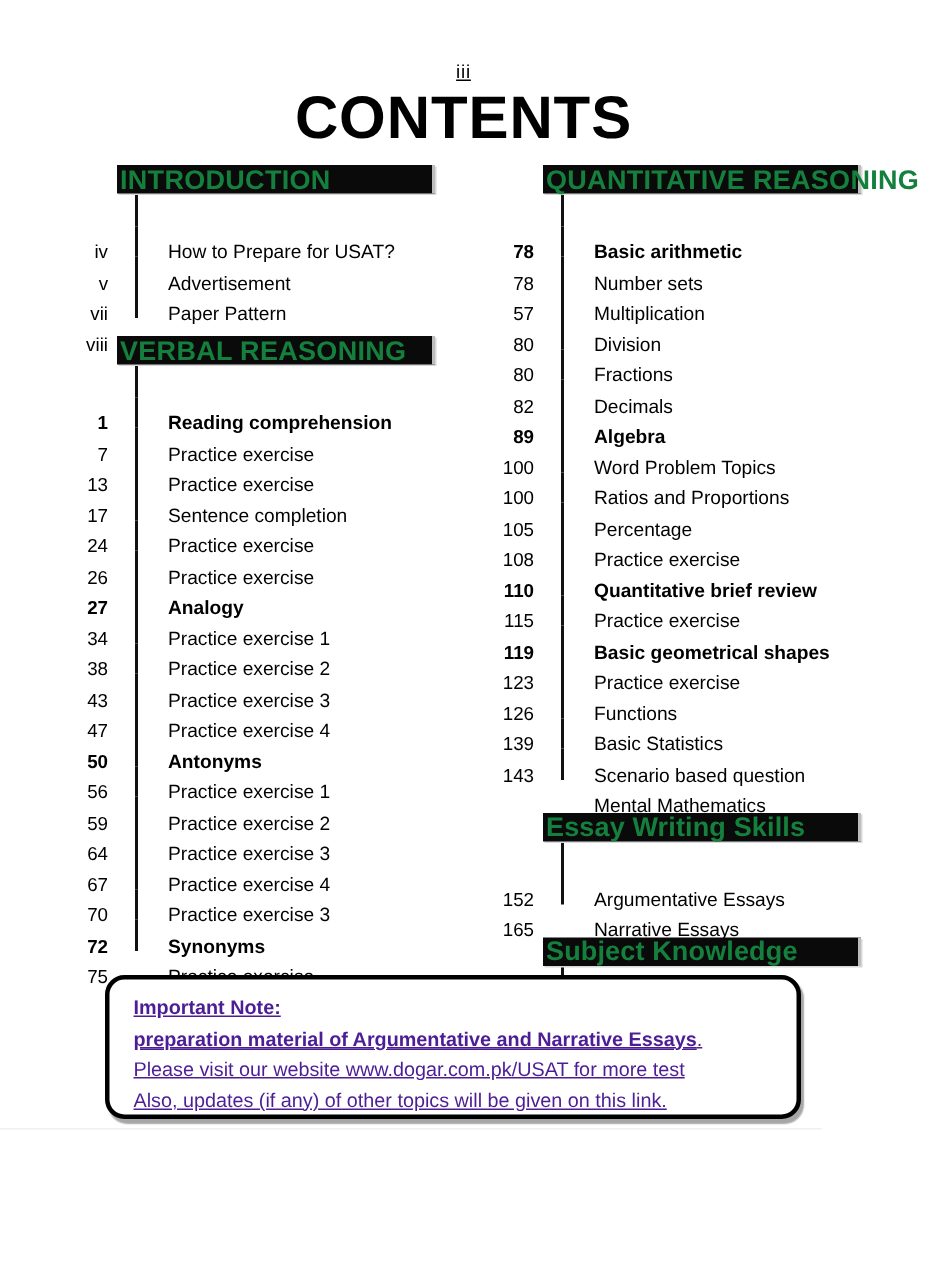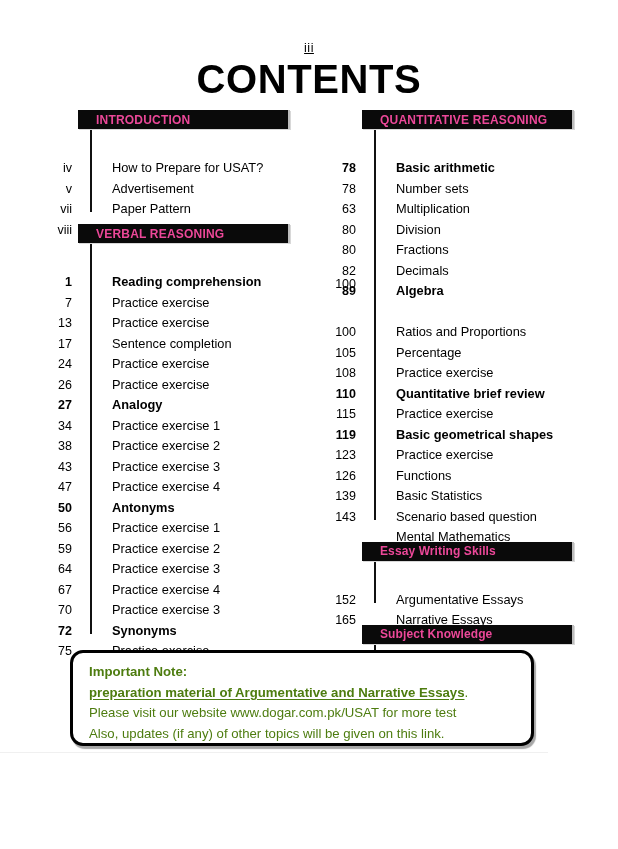--- a/index.html
+++ b/index.html
@@ -64,25 +64,25 @@
     margin-left: 34px;
     width: 212px;
     height: 19px;
     background: #0a0a0a;
     border-right: 2px solid #bdbdbd;
     box-shadow: 1px 1px 0 #d8d8d8;
     display: flex;
     align-items: center;
   }
   .section-bar .bar-label {
-    color: #ec4899;
-    font-size: 12px;
+    color: #15803d;
+    font-size: 18px;
     line-height: 14px;
     font-weight: bold;
-    padding-left: 18px;
+    padding-left: 2px;
     letter-spacing: 0.1px;
     white-space: nowrap;
   }
   .section-bar.caps .bar-label { letter-spacing: 0.2px; }
 
   
   .entries {
     position: relative;
     padding-top: 1px;
   }
@@ -131,22 +131,23 @@
     border: 3px solid #000000;
     border-radius: 13px;
     background: #ffffff;
     box-shadow: 2px 3px 1px rgba(0,0,0,0.35);
     padding: 9px 14px 0 16px;
   }
   .note-line {
     font-family: "Liberation Sans", sans-serif;
     font-size: 13.2px;
     line-height: 20.5px;
-    color: #4d7c0f;
+    color: #4c1d95;
     white-space: nowrap;
+    text-decoration: underline;
   }
   .note-line.head { font-weight: bold; }
   .note-line .emph {
     font-weight: bold;
     text-decoration: underline;
     text-underline-offset: 2px;
   }
 </style>
 </head>
 <body>
@@ -298,21 +299,21 @@
             <span class="pg">78</span>
             <span class="rule"></span>
             <span class="ttl">Basic arithmetic</span>
           </div>
           <div class="entry">
             <span class="pg">78</span>
             <span class="rule"></span>
             <span class="ttl">Number sets</span>
           </div>
           <div class="entry">
-            <span class="pg">63</span>
+            <span class="pg">57</span>
             <span class="rule"></span>
             <span class="ttl">Multiplication</span>
           </div>
           <div class="entry">
             <span class="pg">80</span>
             <span class="rule"></span>
             <span class="ttl">Division</span>
           </div>
           <div class="entry">
             <span class="pg">80</span>
@@ -325,20 +326,21 @@
             <span class="ttl">Decimals</span>
           </div>
           <div class="entry bold">
             <span class="pg">89</span>
             <span class="rule"></span>
             <span class="ttl">Algebra</span>
           </div>
           <div class="entry">
             <span class="pg">100</span>
             <span class="rule"></span>
+            <span class="ttl">Word Problem Topics</span>
           </div>
           <div class="entry">
             <span class="pg">100</span>
             <span class="rule"></span>
             <span class="ttl">Ratios and Proportions</span>
           </div>
           <div class="entry">
             <span class="pg">105</span>
             <span class="rule"></span>
             <span class="ttl">Percentage</span>

